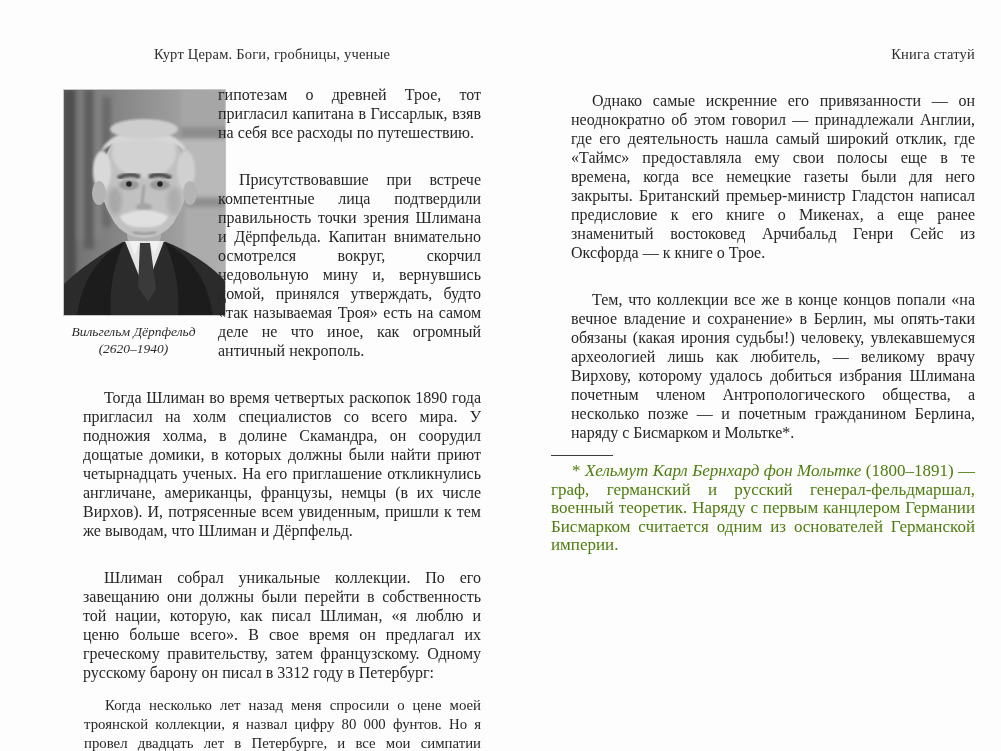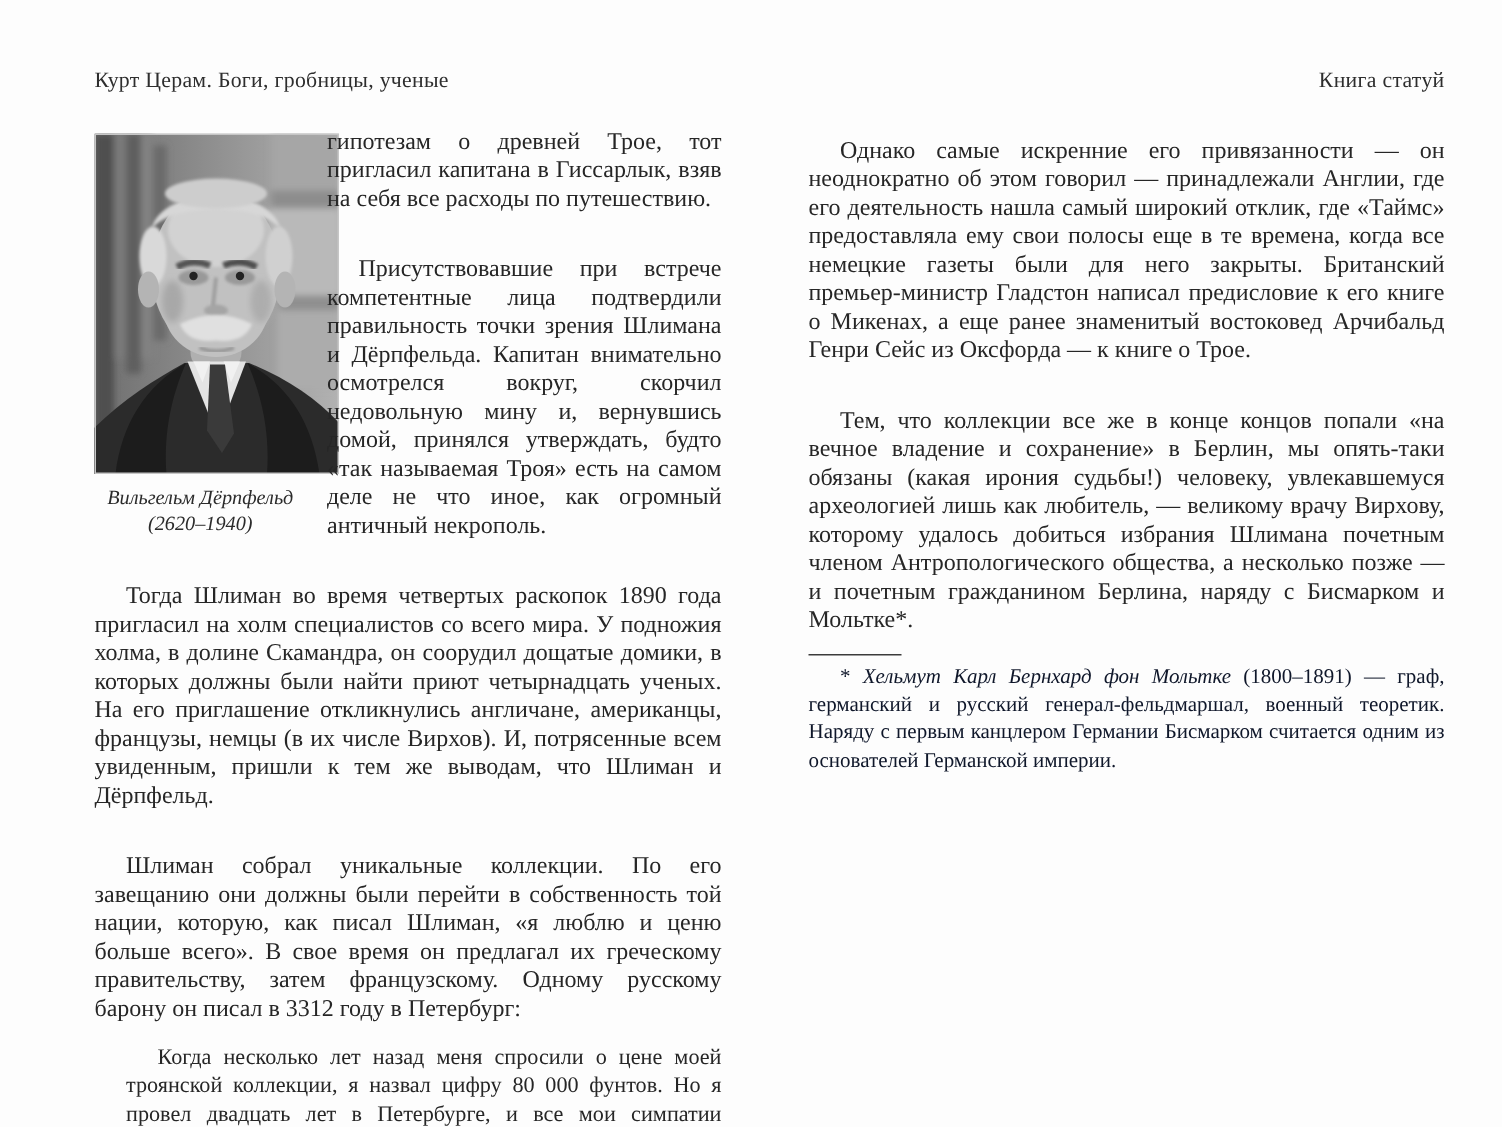--- a/index.html
+++ b/index.html
@@ -11,37 +11,38 @@
     position: relative;
     width: 1001px;
     height: 751px;
     background: #fdfdfd;
     overflow: hidden;
     font-family: "Liberation Serif", "DejaVu Serif", serif;
     color: #262626;
   }
   .page { position: absolute; top: 46px; }
   .page-left  { left: 63px;  width: 418px; }
-  .page-right { left: 539px; width: 424px; }
+  .page-right { left: 551px; width: 424px; }
 
   .running-header {
     font-size: 14.5px;
     line-height: 17px;
     color: #2e2e2e;
     margin: 0 0 22px 0;
     letter-spacing: 0.2px;
+    text-align: center;
   }
   .page-right .running-header { text-align: right; }
 
   .body-text {
     font-size: 16px;
     line-height: 19px;
     text-align: justify;
   }
-  .body-text p { margin: 0; }
+  .body-text p { margin: 0; padding-left: 20px; }
   .body-text p.indent { text-indent: 21px; margin-top: 28px; }
 
   figure.portrait {
     float: left;
     width: 141px;
     margin: 4px 14px 10px 0;
     padding: 0;
   }
   figure.portrait svg {
     display: block;
@@ -65,25 +66,25 @@
     text-indent: 21px;
   }
 
   .footnote-rule {
     width: 62px;
     border: 0;
     border-top: 1.4px solid #3c3c3c;
     margin: 13px 0 6px 0;
   }
   .footnote {
-    font-size: 14px;
+    font-size: 17px;
     line-height: 18.5px;
     text-align: justify;
     text-indent: 21px;
-    color: #0f172a;
+    color: #4d7c0f;
   }
   .footnote i { font-style: italic; }
 </style>
 </head>
 <body>
 
 <div class="spread">
 
   <div class="page page-left">
     <div class="running-header">Курт Церам. Боги, гробницы, ученые</div>

